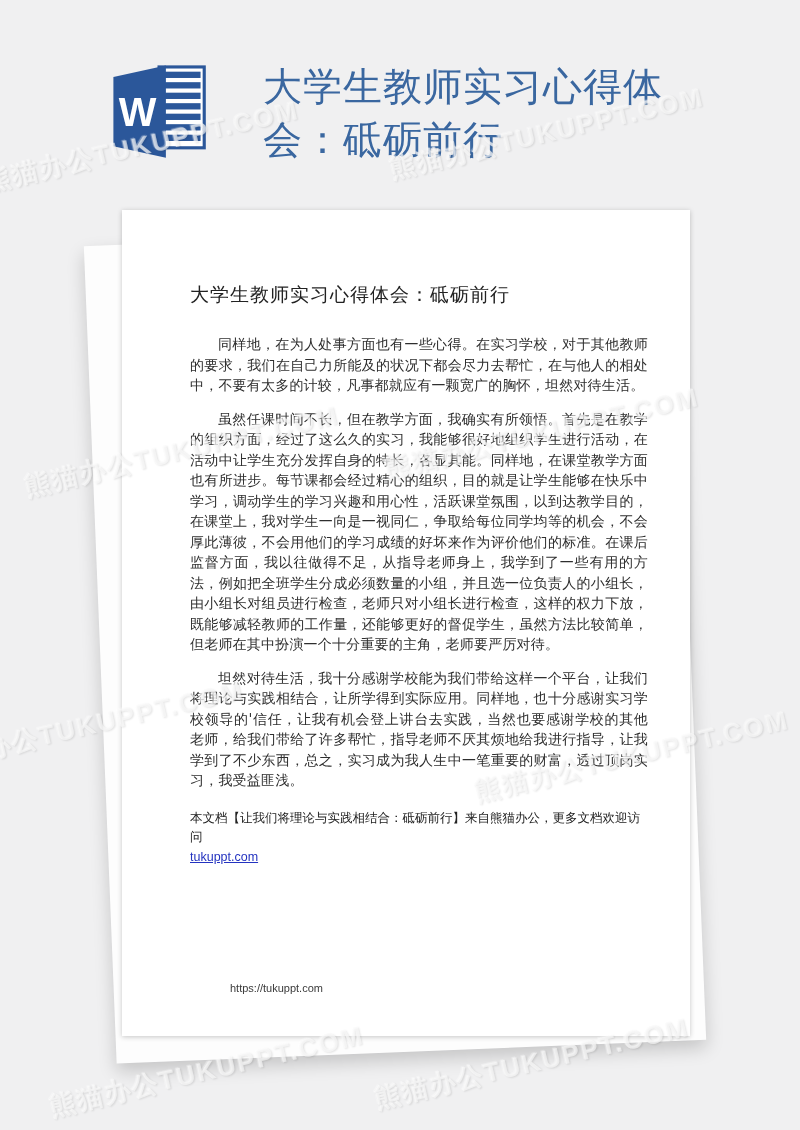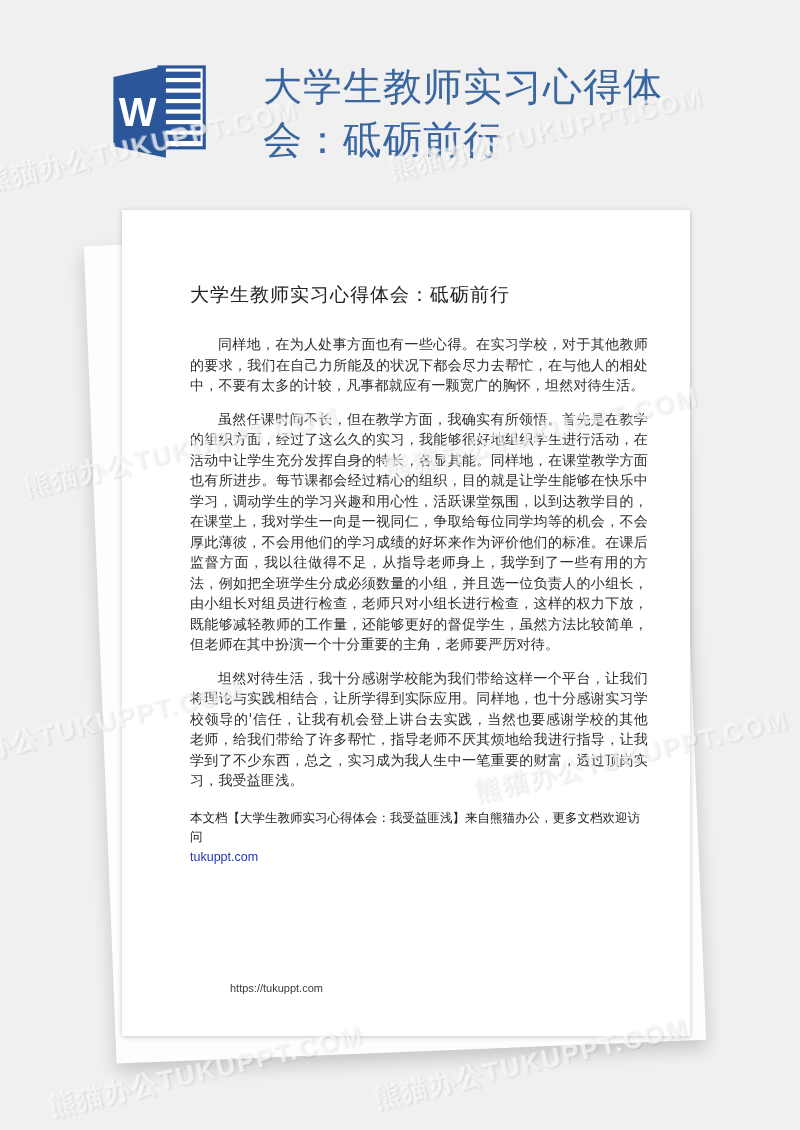--- a/index.html
+++ b/index.html
@@ -38,21 +38,21 @@
     color: #2e2e2e;
   }
   .doc-title { font-size: 19px; font-weight: 400; color: #222; margin-bottom: 26px; letter-spacing: 1px; }
   .doc-content p {
     font-size: 14px; line-height: 20.5px; text-align: justify;
     text-indent: 2em; margin-bottom: 13px; letter-spacing: 0.2px;
   }
   .source-note { margin-top: 17px; font-size: 12.5px; line-height: 19px; color: #222; }
   .source-link {
     display: inline-block; margin-top: 1px; font-size: 12.5px;
-    color: #2433c0; cursor: pointer;
+    color: #2433c0; text-decoration: underline; cursor: pointer;
     font-family: "Liberation Sans", sans-serif;
   }
   .page-url {
     position: absolute; left: 68px; bottom: 42px;
     font-size: 11px; color: #3a3a3a; font-family: "Liberation Sans", sans-serif; padding-left: 40px;
   }
 
   
   .wm {
     position: absolute; z-index: 6; pointer-events: none;
@@ -97,21 +97,21 @@
   </div>
 
   <div class="page-back"></div>
 
   <div class="page-main">
     <div class="doc-content">
       <div class="doc-title">大学生教师实习心得体会：砥砺前行</div>
       <p>同样地，在为人处事方面也有一些心得。在实习学校，对于其他教师的要求，我们在自己力所能及的状况下都会尽力去帮忙，在与他人的相处中，不要有太多的计较，凡事都就应有一颗宽广的胸怀，坦然对待生活。</p>
       <p>虽然任课时间不长，但在教学方面，我确实有所领悟。首先是在教学的组织方面，经过了这么久的实习，我能够很好地组织学生进行活动，在活动中让学生充分发挥自身的特长，各显其能。同样地，在课堂教学方面也有所进步。每节课都会经过精心的组织，目的就是让学生能够在快乐中学习，调动学生的学习兴趣和用心性，活跃课堂氛围，以到达教学目的，在课堂上，我对学生一向是一视同仁，争取给每位同学均等的机会，不会厚此薄彼，不会用他们的学习成绩的好坏来作为评价他们的标准。在课后监督方面，我以往做得不足，从指导老师身上，我学到了一些有用的方法，例如把全班学生分成必须数量的小组，并且选一位负责人的小组长，由小组长对组员进行检查，老师只对小组长进行检查，这样的权力下放，既能够减轻教师的工作量，还能够更好的督促学生，虽然方法比较简单，但老师在其中扮演一个十分重要的主角，老师要严厉对待。</p>
       <p>坦然对待生活，我十分感谢学校能为我们带给这样一个平台，让我们将理论与实践相结合，让所学得到实际应用。同样地，也十分感谢实习学校领导的'信任，让我有机会登上讲台去实践，当然也要感谢学校的其他老师，给我们带给了许多帮忙，指导老师不厌其烦地给我进行指导，让我学到了不少东西，总之，实习成为我人生中一笔重要的财富，透过顶岗实习，我受益匪浅。</p>
-      <div class="source-note">本文档【大学生教师实习心得体会：我受益匪浅】来自熊猫办公，更多文档欢迎访问</div>
+      <div class="source-note">本文档【让我们将理论与实践相结合：砥砺前行】来自熊猫办公，更多文档欢迎访问</div>
       <a class="source-link">tukuppt.com</a>
     </div>
     <div class="page-url">https://tukuppt.com</div>
   </div>
 
   <div class="wm wm1">熊猫办公TUKUPPT.COM</div>
   <div class="wm wm2">熊猫办公TUKUPPT.COM</div>
   <div class="wm wm3">熊猫办公TUKUPPT.COM</div>
   <div class="wm wm4">熊猫办公TUKUPPT.COM</div>
   <div class="wm wm5">熊猫办公TUKUPPT.COM</div>

